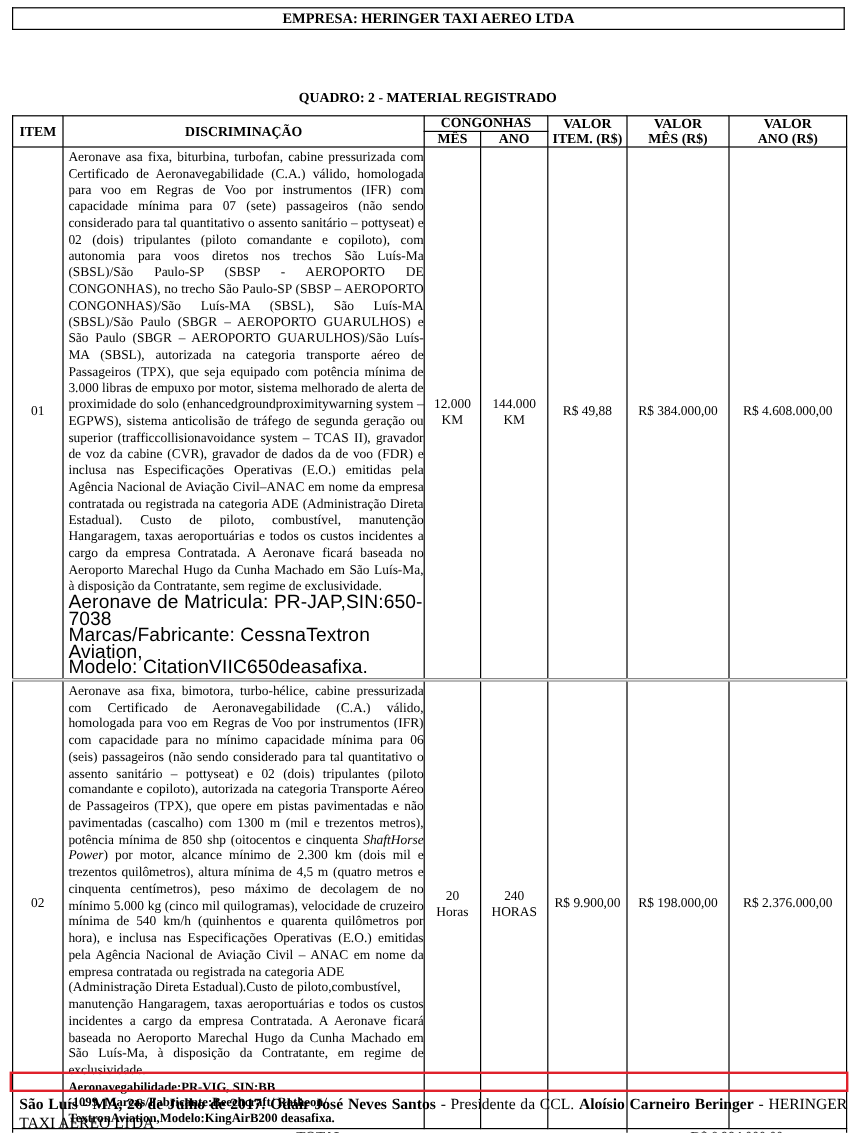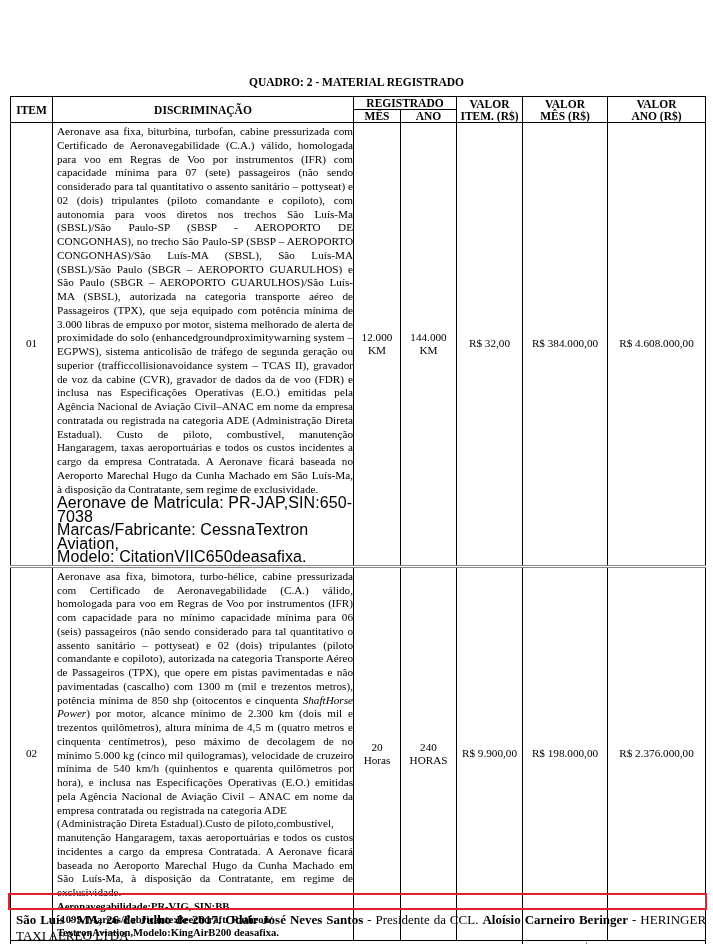--- a/index.html
+++ b/index.html
@@ -32,40 +32,43 @@
   .total-highlight { position: absolute; left: 8px; top: 893px; width: 699px; height: 17px; border: 2.5px solid #e0212b; box-sizing: border-box; pointer-events: none; }
 
   .footer { position: absolute; left: 16px; top: 912px; width: 690px; font-size: 13px; line-height: 16px; text-align: justify; }
   .footer b { font-weight: bold; }
 </style>
 </head>
 <body>
 
 <table class="company">
   <tbody>
+      <tr>
+    <td colspan="2" class="title">EMPRESA: HERINGER TAXI AEREO LTDA</td>
+  </tr>
 </tbody>
   </table>
 
 <div class="quadro">QUADRO: 2 - MATERIAL REGISTRADO</div>
 
 <table class="main">
   <colgroup>
     <col style="width:42px">
       <col style="width:301px">
       <col style="width:47px">
       <col style="width:56px">
     <col style="width:66px">
       <col style="width:85px">
       <col style="width:98px">
   </colgroup>
   <thead>
     <tr style="height:13px">
       <th rowspan="2">ITEM</th>
       <th rowspan="2">DISCRIMINAÇÃO</th>
-      <th colspan="2">REGISTRADO</th>
+      <th colspan="2">CONGONHAS</th>
       <th rowspan="2">
         <div>VALOR</div>
         <div>ITEM. (R$)</div>
       </th>
       <th rowspan="2">
         <div>VALOR</div>
         <div>MÊS (R$)</div>
       </th>
       <th rowspan="2">
         <div>VALOR</div>
@@ -87,21 +90,21 @@
         <p class="reg">Modelo: CitationVIIC650deasafixa.</p>
       </td>
       <td>
         <div>12.000</div>
         <div>KM</div>
       </td>
       <td>
         <div>144.000</div>
         <div>KM</div>
       </td>
-      <td>R$ 32,00</td>
+      <td>R$ 49,88</td>
       <td>R$ 384.000,00</td>
       <td>R$ 4.608.000,00</td>
     </tr>
     <tr class="item2 sep">
       <td>02</td>
       <td class="desc">
         <p><span>Aeronave asa fixa, bimotora, turbo-hélice, cabine pressurizada com Certificado de Aeronavegabilidade (C.A.) válido, homologada para voo em Regras de Voo por instrumentos (IFR) com capacidade para no mínimo capacidade mínima para 06 (seis) passageiros (não sendo considerado para tal quantitativo o assento sanitário – pottyseat) e 02 (dois) tripulantes (piloto comandante e copiloto), autorizada na categoria Transporte Aéreo de Passageiros (TPX), que opere em pistas pavimentadas e não pavimentadas (cascalho) com 1300 m (mil e trezentos metros), potência mínima de 850 shp (oitocentos e cinquenta </span><i>ShaftHorse Power</i><span>) por motor, alcance mínimo de 2.300 km (dois mil e trezentos quilômetros), altura mínima de 4,5 m (quatro metros e cinquenta centímetros), peso máximo de decolagem de no mínimo 5.000 kg (cinco mil quilogramas), velocidade de cruzeiro mínima de 540 km/h (quinhentos e quarenta quilômetros por hora), e inclusa nas Especificações Operativas (E.O.) emitidas pela Agência Nacional de Aviação Civil – ANAC em nome da empresa contratada ou registrada na categoria ADE</span></p>
         <p style="text-align:left">(Administração Direta Estadual).Custo de piloto,combustível,</p>
         <p> manutenção Hangaragem, taxas aeroportuárias  e todos os custos incidentes a cargo da empresa Contratada. A Aeronave ficará baseada no Aeroporto Marechal Hugo da Cunha Machado em São Luís-Ma, à disposição da Contratante, em regime de exclusividade.</p>
         <p class="regb">Aeronavegabilidade:PR-VIG, SIN:BB</p>

